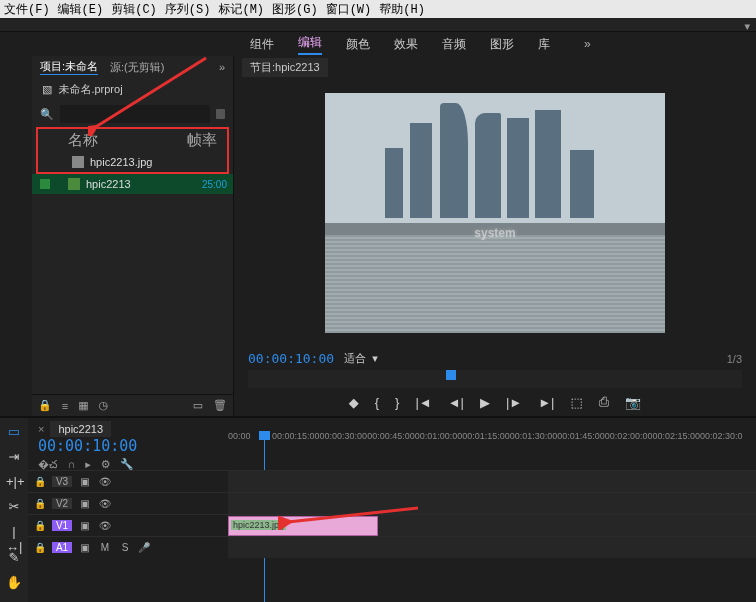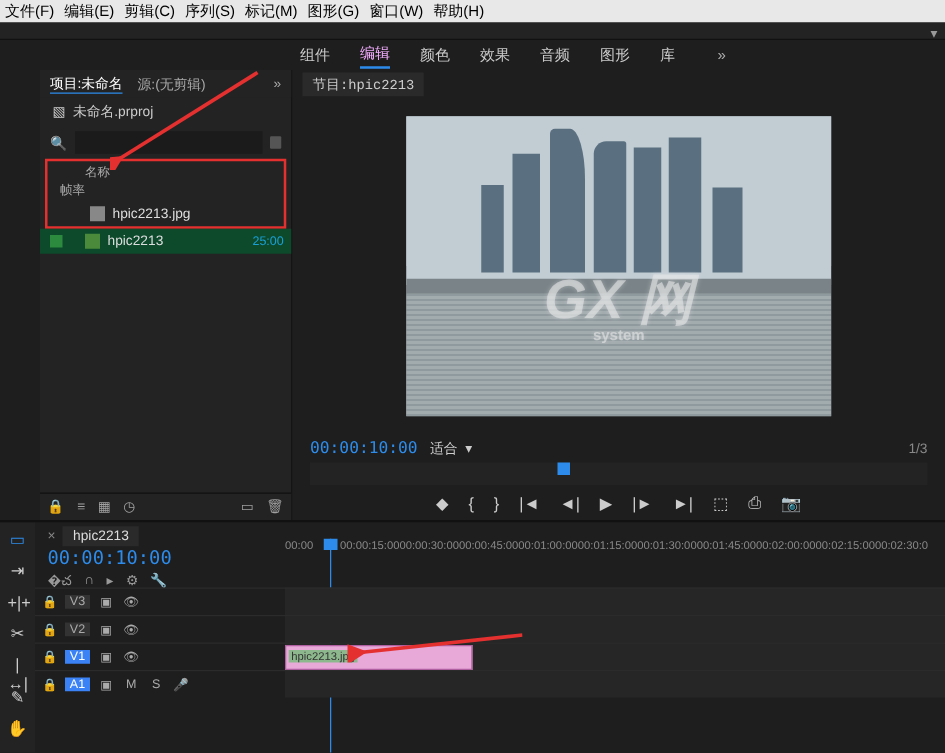--- a/index.html
+++ b/index.html
@@ -1,51 +1,51 @@
 <!DOCTYPE html>
 <html><head>
 <meta charset="utf-8">
 <style>
 * { margin:0; padding:0; box-sizing:border-box; }
 body { background:#1e1e1e; color:#a0a0a0; font-family:"Microsoft YaHei",Arial,sans-serif; font-size:11px; width:756px; height:602px; overflow:hidden; position:relative; }
 .menubar { background:#e8e8e8; color:#000; height:18px; display:flex; align-items:center; padding:0 4px; gap:8px; font-size:12px; }
-.menubar span { cursor:default; }
+.menubar span { cursor:default;font-family:Liberation Mono, monospace; }
 .top-toolbar { height:14px; background:#232323; border-bottom:1px solid #111; position:relative; }
 .dropdown-chev { position:absolute; right:6px; top:2px; color:#999; }
-.workspace-tabs { height:24px; background:#1e1e1e; display:flex; align-items:center; gap:24px; padding-left:240px; font-size:12px; }
+.workspace-tabs { height:24px; background:#1e1e1e; display:flex; align-items:center; gap:24px; padding-left:240px; font-size:12px;margin-left:10px; }
 .workspace-tabs div { color:#ccc; cursor:pointer; }
 .workspace-tabs .active { color:#f0abfc; border-bottom:2px solid #2d8ceb; padding-bottom:2px; }
 .workspace-tabs .chev { color:#aaa; margin-left:10px; }
 .main-row { display:flex; height:360px;margin-left:32px; }
 .left-panel { width:202px; background:#232323; display:flex; flex-direction:column; border-right:1px solid #111; }
 .panel-tabs { height:22px; display:flex; align-items:center; gap:12px; padding:0 8px; background:#232323; font-size:11px; }
 .panel-tabs .tab { color:#aaa; cursor:pointer; }
 .panel-tabs .tab.active { color:#fff; border-bottom:1px solid #2d8ceb; }
 .panel-tabs .more { margin-left:auto; color:#aaa; }
 .project-name { padding:4px 10px; color:#ccc; display:flex; align-items:center; gap:6px; }
 .search-row { display:flex; align-items:center; padding:4px 8px; gap:6px; }
 .search-row input { flex:1; background:#1b1b1b; border:none; color:#ccc; height:18px; padding:0 4px; font-size:11px; }
 .folder-icon { width:14px; height:10px; background:#555; border-radius:1px; }
-.list-hdr { display:flex; padding:2px 10px; color:#aaa; font-size:10px;flex-direction:column; }
+.list-hdr { display:flex; padding:2px 10px; color:#aaa; font-size:15px; }
 .list-hdr .c1 { flex:1; padding-left:20px; }
 .redbox { border:2px solid #e53030; margin:0 4px; }
 .redbox .row, .list-row { display:flex; align-items:center; padding:3px 6px; height:20px; }
 .clip-icon { width:12px; height:12px; margin:0 6px 0 18px; }
 .clip-icon.img { background:#888; }
 .clip-icon.seq { background:#4a8a3a; }
 .sel-row { background:#0c4a2b; }
 .green-sq { width:10px; height:10px; background:#2b8a3e; margin-left:2px; }
 .row-text { flex:1; color:#ddd; }
 .row-dur { color:#1aa0d8; font-size:10px; }
 .bottom-tool { height:22px; background:#232323; margin-top:auto; display:flex; align-items:center; padding:0 6px; gap:10px; border-top:1px solid #111; }
 .lock { color:#2b8a3e; }
 
 .right-panel { flex:1; background:#1e1e1e; display:flex; flex-direction:column; position:relative; }
 .seq-tab-row { height:22px; display:flex; align-items:center; padding:0 8px; }
-.seq-tab { background:#2a2a2a; color:#ccc; padding:2px 8px; font-size:11px;font-family:Liberation Mono, monospace; }
+.seq-tab { background:#2a2a2a; color:#ccc; padding:2px 8px; font-size:11px; }
 .viewer { flex:1; display:flex; align-items:center; justify-content:center; padding:8px 20px; }
 .viewer-img { width:340px; height:240px; background:linear-gradient(to bottom,#b8c4cc 0%,#b8c4cc 50%,#8a9398 50%,#a5adb0 100%); position:relative; overflow:hidden; }
 .sky { position:absolute; top:0; left:0; right:0; height:135px; background:#c2ccd3; }
 .building { position:absolute; bottom:115px; background:#5a7080; }
 .b1{left:60px;width:18px;height:70px}
 .b2{left:85px;width:22px;height:95px}
 .b3{left:115px;width:28px;height:115px;border-radius:4px 12px 0 0/4px 40px 0 0}
 .b4{left:150px;width:26px;height:105px;border-radius:10px 2px 0 0}
 .b5{left:182px;width:22px;height:100px}
 .b6{left:210px;width:26px;height:108px}
@@ -77,21 +77,21 @@
 .tl-ruler { flex:1; position:relative; height:48px;}
 .tl-ruler .ticks { position:absolute; top:0; left:0; right:12px; height:16px; display:flex; color:#888; font-size:9px;}
 .tl-ruler .ticks span { width:70px; }
 .tl-ruler .ph { position:absolute; left:36px; top:0; bottom:-140px; width:1px; background:#2d8ceb;}
 .tl-ruler .ph:before { content:''; position:absolute; top:0; left:-5px; width:11px; height:9px; background:#2d8ceb;}
 .tracks { display:flex;}
 .track-labels { width:200px;}
 .track-row { display:flex; align-items:center; height:22px; border-top:1px solid #2b2b2b; padding:0 6px; gap:6px; font-size:10px; color:#aaa;}
 .track-row .lk { width:12px; text-align:center;}
 .track-row .nm { width:20px; background:#333; text-align:center;}
-.track-row .nm.on { background:#3b82f6; color:#fff;}
+.track-row .nm.on { background:#8b5cf6; color:#fff;}
 .track-row .tg { width:14px; text-align:center;}
 .track-content { flex:1; position:relative;}
 .track-lane { height:22px; border-top:1px solid #2b2b2b; background:#262626; position:relative;}
 .clip { position:absolute; left:0; top:1px; height:20px; background:#e8a8d8; border:1px solid #b060a0;}
 .clip .lbl { position:absolute; left:2px; top:3px; font-size:9px; color:#333; background:#8db88d; padding:0 2px;}
 .tl-left-col { width:200px; }
 svg.arrow { position:absolute; pointer-events:none; }
 </style>
 </head>
 <body>
@@ -179,21 +179,20 @@
           <div class="building b3"></div>
           <div class="building b4"></div>
           <div class="building b5"></div>
           <div class="building b6"></div>
           <div class="building b7"></div>
         <div class="bridge"></div>
         <div class="water"></div>
       </div>
     </div>
     <div class="watermark">
-      <span>GX 网</span>
       <small>system</small>
     </div>
     <div class="viewer-bottom">
       <span class="timecode">00:00:10:00</span>
       <span class="fit"><span>适合</span> &nbsp;▾</span>
       <span class="pageind">1/3</span>
     </div>
     <div class="ruler-mini">
       <div class="playhead"></div>
     </div>

